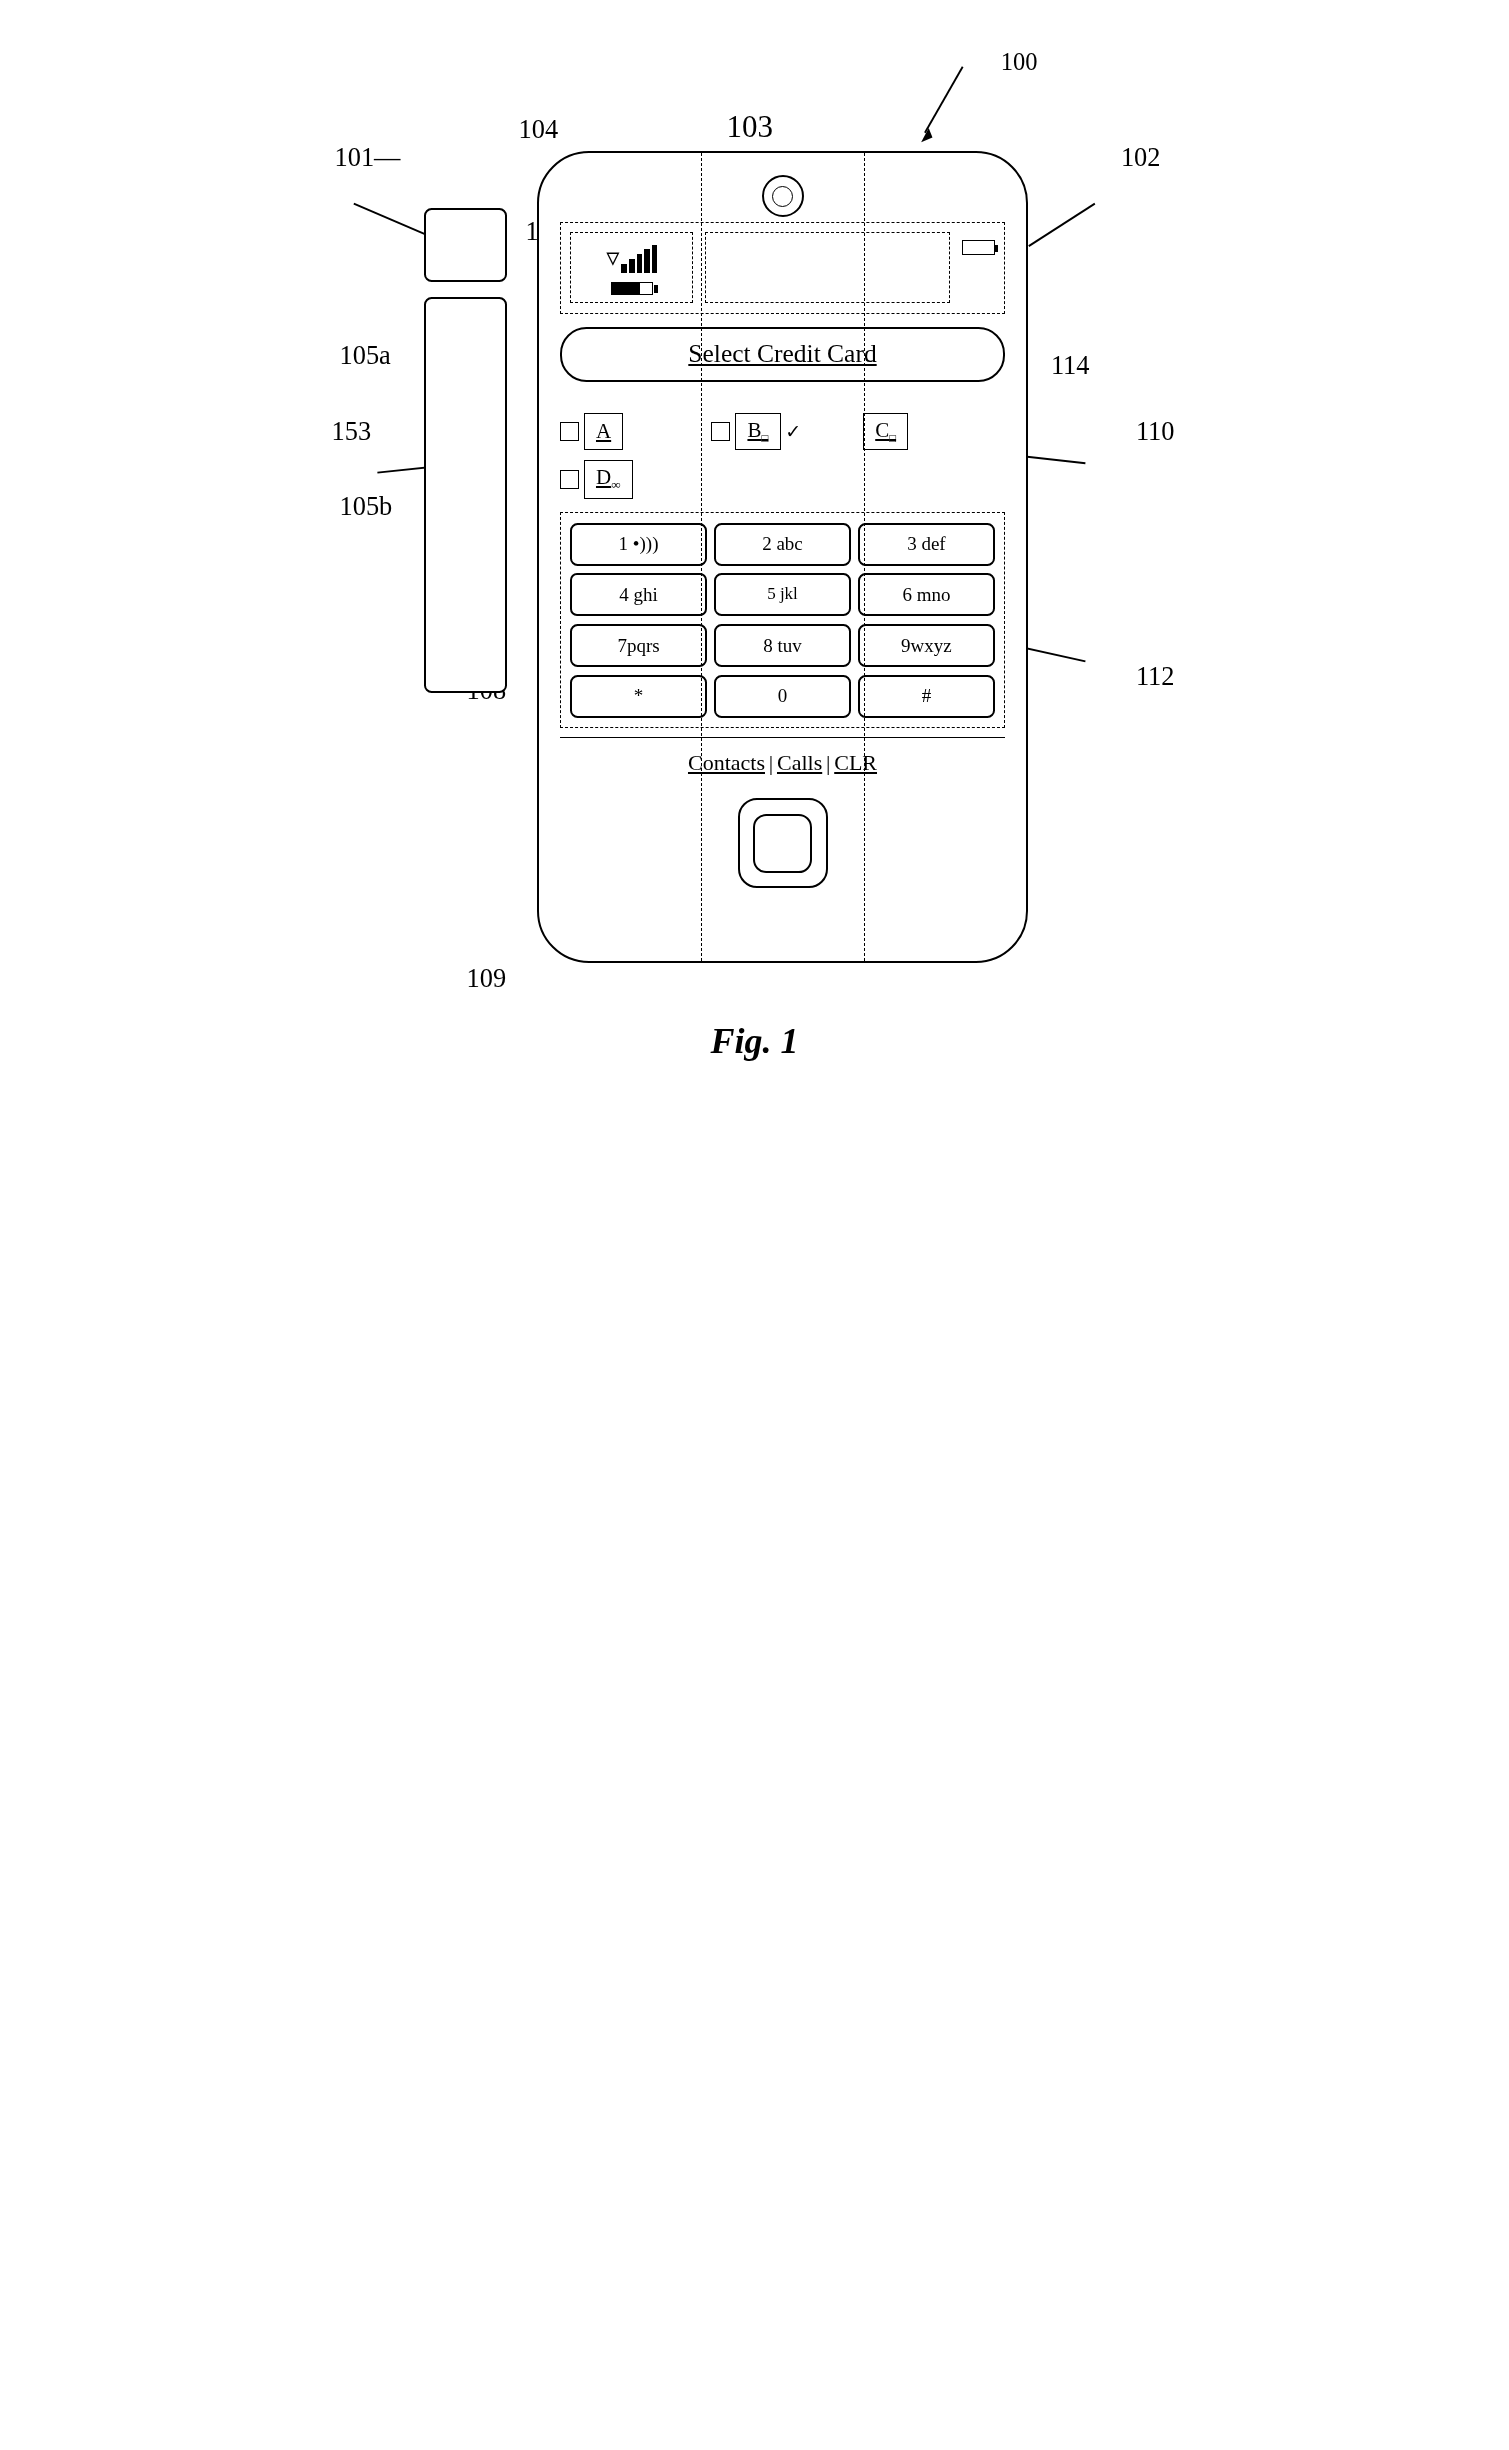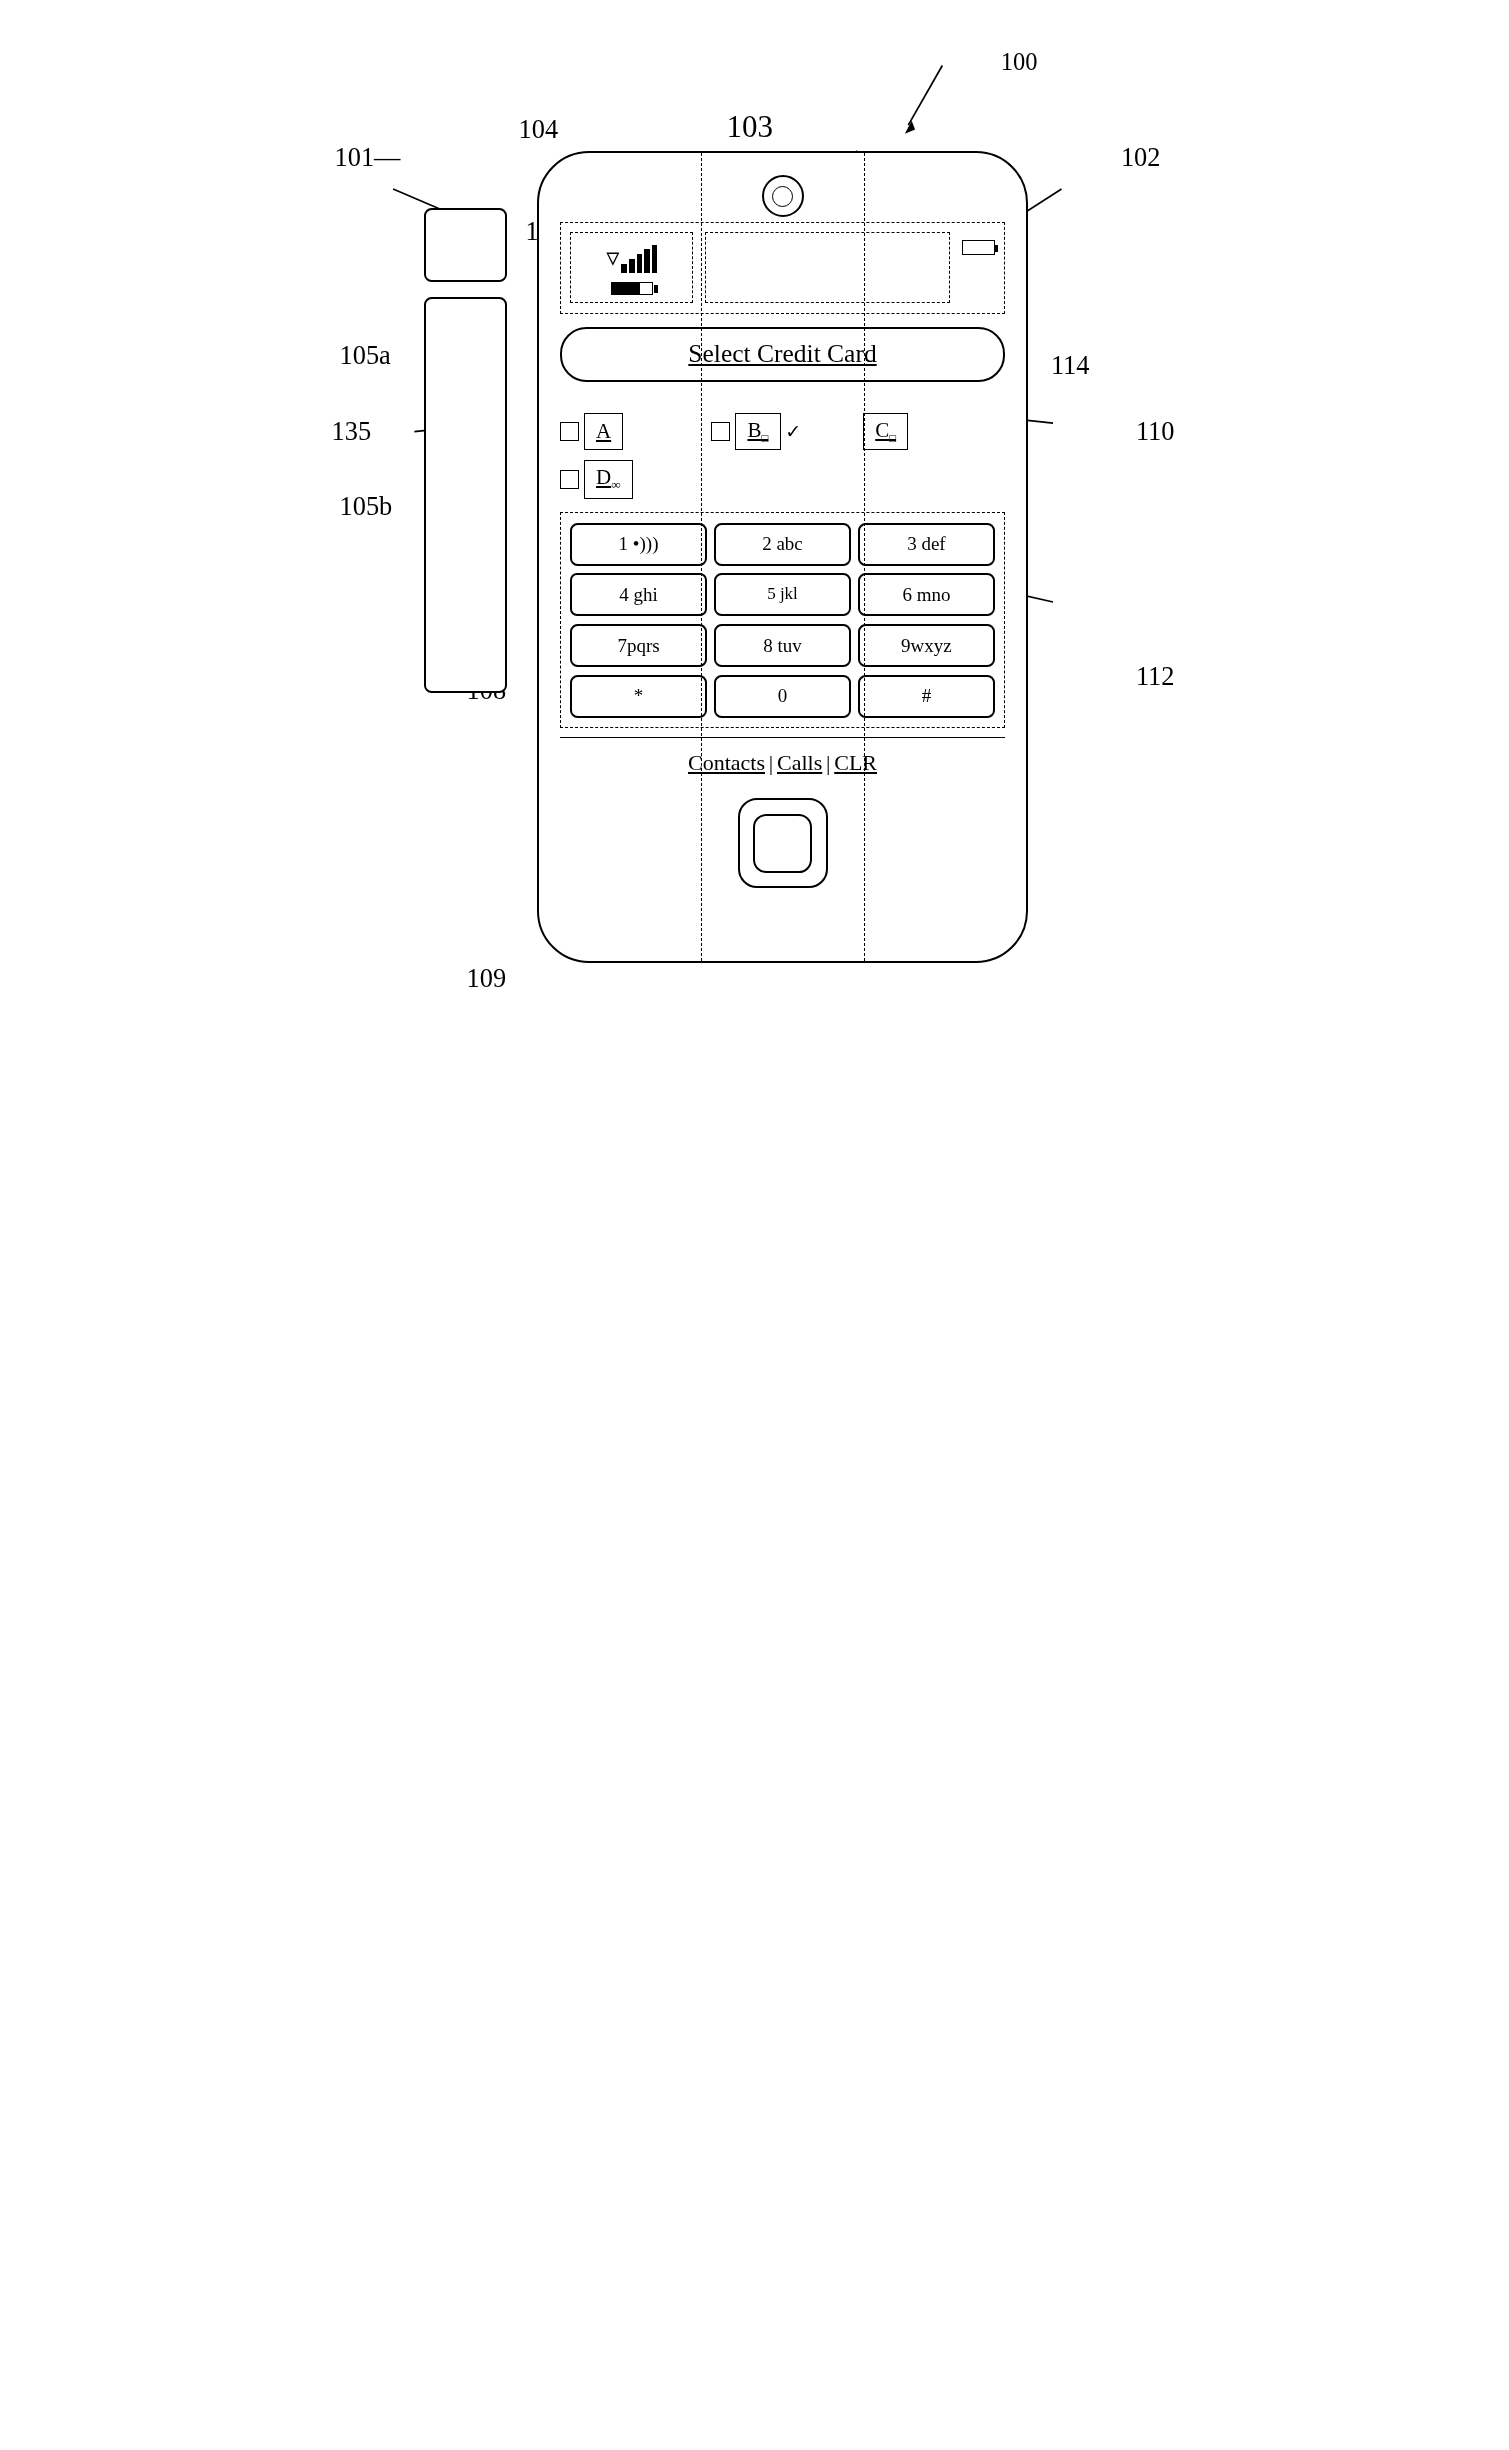--- a/index.html
+++ b/index.html
@@ -56,21 +56,21 @@
 
       <line x1="850" y1="640" x2="760" y2="620" stroke="#000" stroke-width="2"></line>
     </svg>
 
     <div style="position:absolute; top:85px; left:52px; font-size:26.4px;">101—</div>
     <div style="position:absolute; top:85px; right:66px; font-size:26.4px;">102</div>
     <div style="position:absolute; top:52px; left:444px; font-size:31px;">103</div>
     <div style="position:absolute; top:57px; left:236px; font-size:26.4px;">104</div>
     <div style="position:absolute; top:283px; left:57px; font-size:26.4px;">105a</div>
     <div style="position:absolute; top:434px; left:57px; font-size:26.4px;">105b</div>
-    <div style="position:absolute; top:359px; left:49px; font-size:26.4px;">135</div>
+    <div style="position:absolute; top:359px; left:49px; font-size:26.4px;">153</div>
     <div style="position:absolute; top:552px; left:278px; font-size:26.4px;">107(a-d)</div>
     <div style="position:absolute; top:618px; left:184px; font-size:26.4px;">108</div>
     <div style="position:absolute; top:906px; left:184px; font-size:26.4px;">109</div>
     <div style="position:absolute; top:359px; right:52px; font-size:26.4px;">110</div>
     <div style="position:absolute; top:604px; right:52px; font-size:26.4px;">112</div>
     <div style="position:absolute; top:159px; left:243px; font-size:26.4px;">113</div>
     <div style="position:absolute; top:293px; right:137px; font-size:26.4px;">114</div>
 
     <div style="position:relative; width:529px; margin:0 auto; margin-top:94px;">
 
@@ -175,17 +175,18 @@
 
         <div style="display:flex; justify-content:center; margin-top:15px;">
           <div style="width:90px; height:90px; border:2.8px solid #000; border-radius:19px; display:flex; align-items:center; justify-content:center;">
             <div style="width:59px; height:59px; border:2.4px solid #000; border-radius:13.2px;"></div>
           </div>
         </div>
 
       </div>
     </div>
 
+    <div style="font-size:36px; font-style:italic; text-align:center; margin-top:57px; font-weight:bold;">Fig. 1</div>
 
   </div>
 
 </div>
 
 
 </body></html>

